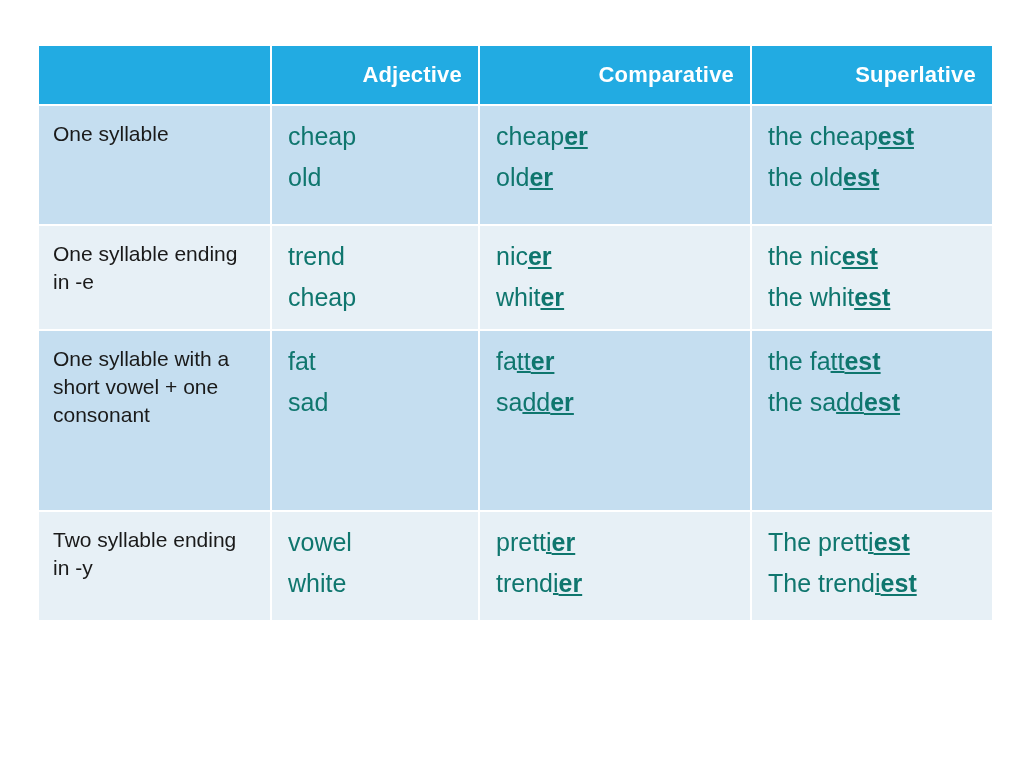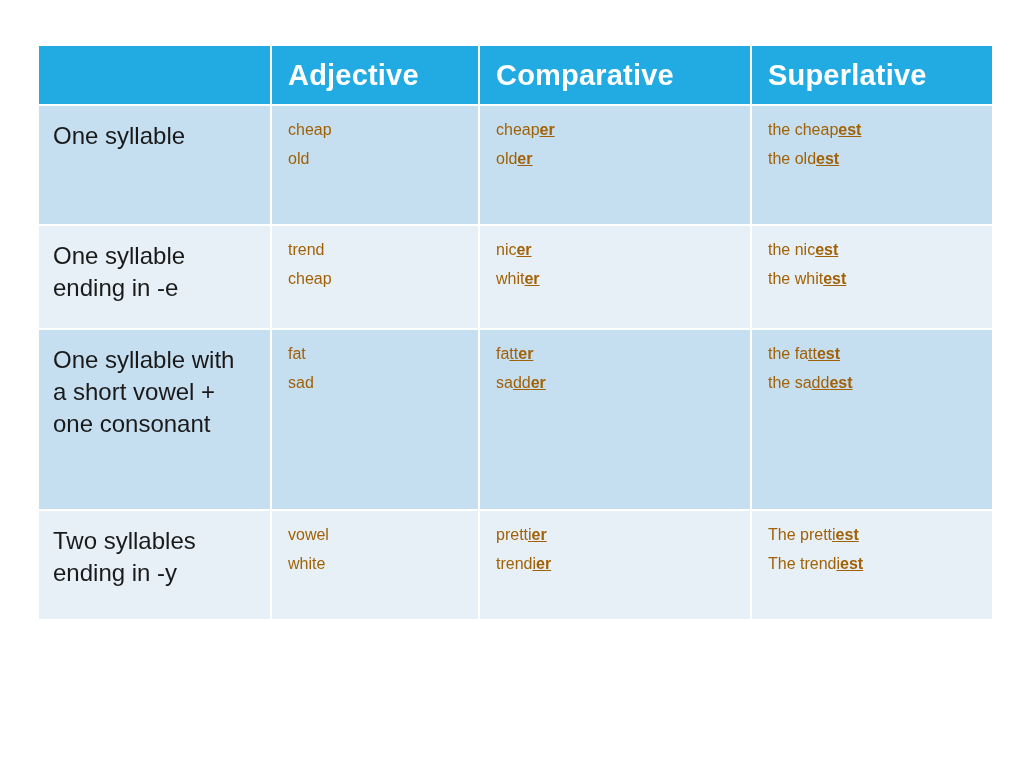--- a/index.html
+++ b/index.html
@@ -35,48 +35,48 @@
 
   #grammar-table col.c-rule  { width: 231px; }
   #grammar-table col.c-adj   { width: 206px; }
   #grammar-table col.c-comp  { width: 270px; }
   #grammar-table col.c-sup   { width: 240px; }
 
   
   thead th {
     background: #22ABE2;
     color: #ffffff;
-    font-size: 29px;
+    font-size: 22px;
     font-weight: bold;
     height: 58px;
     padding: 0 16px;
-    text-align: left;
+    text-align: right;
     vertical-align: middle;
     letter-spacing: 0.2px;
     box-sizing: border-box;
   }
   thead th.corner {
     background: #22ABE2;
   }
 
   
   tbody td {
     vertical-align: top;
     padding: 14px 16px 16px 16px;
     box-sizing: border-box;
-    font-size: 16px;
-    color: #a16207;
+    font-size: 25px;
+    color: #0f766e;
     line-height: 1.30;
   }
 
   tbody tr.shade-dark td { background: #C5DEF0; }
   tbody tr.shade-light td { background: #E7F0F6; }
 
   td.rule-cell {
-    font-size: 24px;
+    font-size: 21px;
     color: #1a1a1a;
     line-height: 1.34;
     padding-left: 14px;
   }
 
   td.word-cell .word-line {
     display: block;
     white-space: nowrap;
   }
   td.word-cell .word-line + .word-line {
@@ -155,21 +155,21 @@
           <td class="word-cell">
             <span class="word-line"><span>fa</span><span class="dbl">tt</span><span class="sfx">er</span></span>
             <span class="word-line"><span>sa</span><span class="dbl">dd</span><span class="sfx">er</span></span>
           </td>
           <td class="word-cell">
             <span class="word-line"><span>the </span><span>fa</span><span class="dbl">tt</span><span class="sfx">est</span></span>
             <span class="word-line"><span>the </span><span>sa</span><span class="dbl">dd</span><span class="sfx">est</span></span>
           </td>
         </tr>
         <tr class="shade-light row-4">
-          <td class="rule-cell">Two syllables ending in -y</td>
+          <td class="rule-cell">Two syllable ending in -y</td>
           <td class="word-cell">
             <span class="word-line">vowel</span>
             <span class="word-line">white</span>
           </td>
           <td class="word-cell">
             <span class="word-line"><span>prett</span><span class="dbl">i</span><span class="sfx">er</span></span>
             <span class="word-line"><span>trend</span><span class="dbl">i</span><span class="sfx">er</span></span>
           </td>
           <td class="word-cell">
             <span class="word-line"><span>The </span><span>prett</span><span class="dbl">i</span><span class="sfx">est</span></span>

